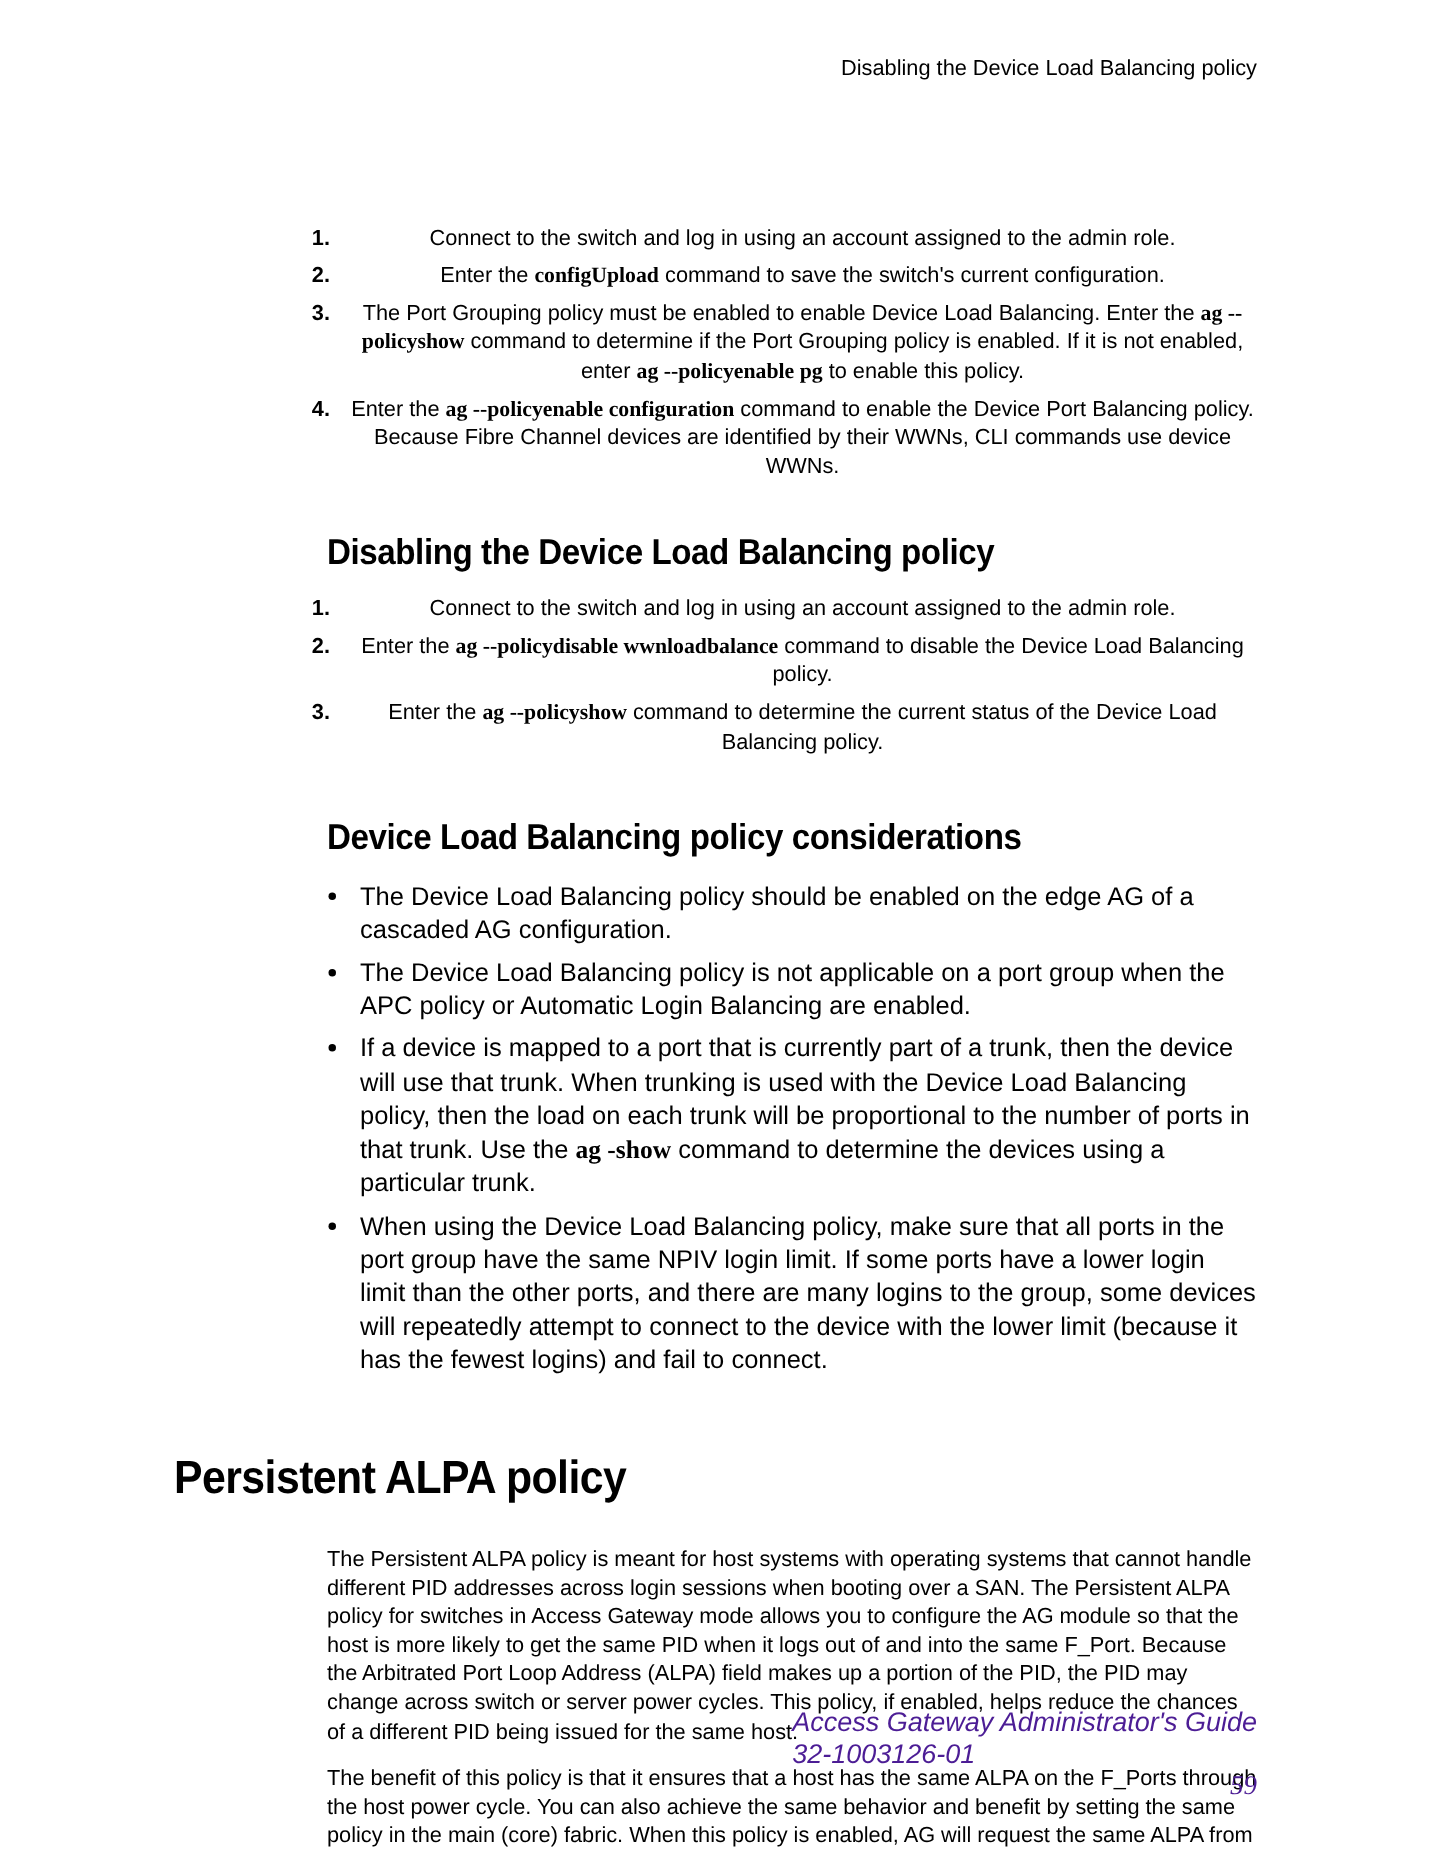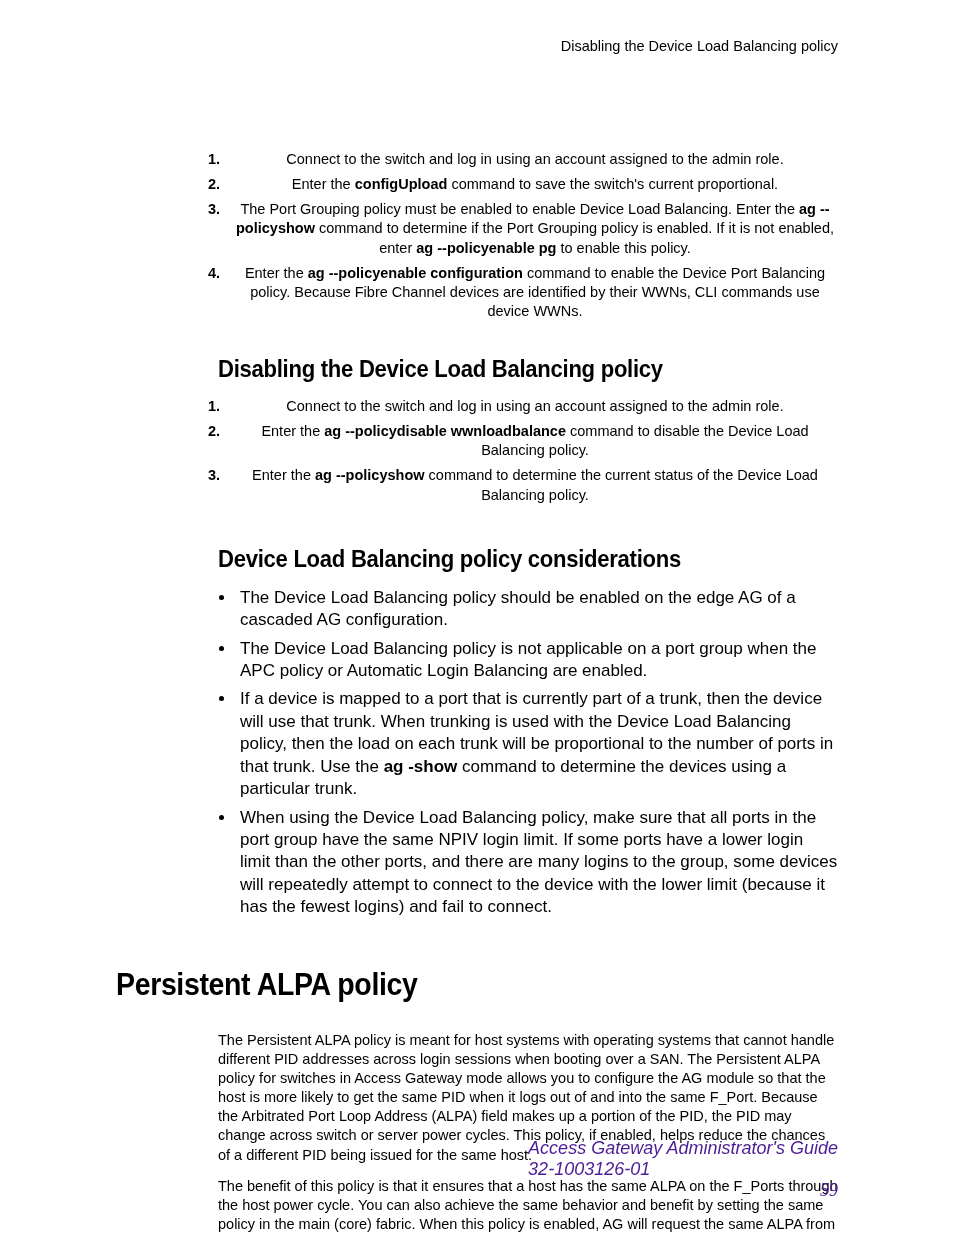--- a/index.html
+++ b/index.html
@@ -66,21 +66,21 @@
     letter-spacing: -0.4px;
     font-stretch: condensed;
     transform: scaleX(0.92);
     transform-origin: left center;
   }
   p.body {
     font-size: 14.5px;
     line-height: 1.32;
     margin: 0 0 12px 102px;
   }
-  .cmd { font-weight: bold; }
+  .cmd { font-weight: bold; font-family: Liberation Serif, serif; }
   .footer {
     position: absolute;
     left: 116px;
     right: 116px;
     bottom: 34px;
     font-size: 18px;
     font-style: italic;
     color: #4c1d95;
     display: flex;
     justify-content: space-between;
@@ -90,21 +90,21 @@
   .footer .pn { font-style: italic; font-family: Liberation Serif, serif; }
 </style>
 </head>
 <body>
 
 <div class="page">
   <div class="runner">Disabling the Device Load Balancing policy</div>
 
   <ol class="steps">
     <li>Connect to the switch and log in using an account assigned to the admin role.</li>
-    <li><span>Enter the </span><span class="cmd">configUpload</span><span> command to save the switch's current proportional.</span></li>
+    <li><span>Enter the </span><span class="cmd">configUpload</span><span> command to save the switch's current configuration.</span></li>
     <li><span>The Port Grouping policy must be enabled to enable Device Load Balancing. Enter the </span><span class="cmd">ag --policyshow</span><span> command to determine if the Port Grouping policy is enabled. If it is not enabled, enter </span><span class="cmd">ag --policyenable pg</span><span> to enable this policy.</span></li>
     <li><span>Enter the </span><span class="cmd">ag --policyenable configuration</span><span> command to enable the Device Port Balancing policy. Because Fibre Channel devices are identified by their WWNs, CLI commands use device WWNs.</span></li>
   </ol>
 
   <h2 class="section">Disabling the Device Load Balancing policy</h2>
 
 
   <ol class="steps" style="margin-bottom:40px;">
     <li>Connect to the switch and log in using an account assigned to the admin role.</li>
     <li><span>Enter the </span><span class="cmd">ag --policydisable wwnloadbalance</span><span> command to disable the Device Load Balancing policy.</span></li>

